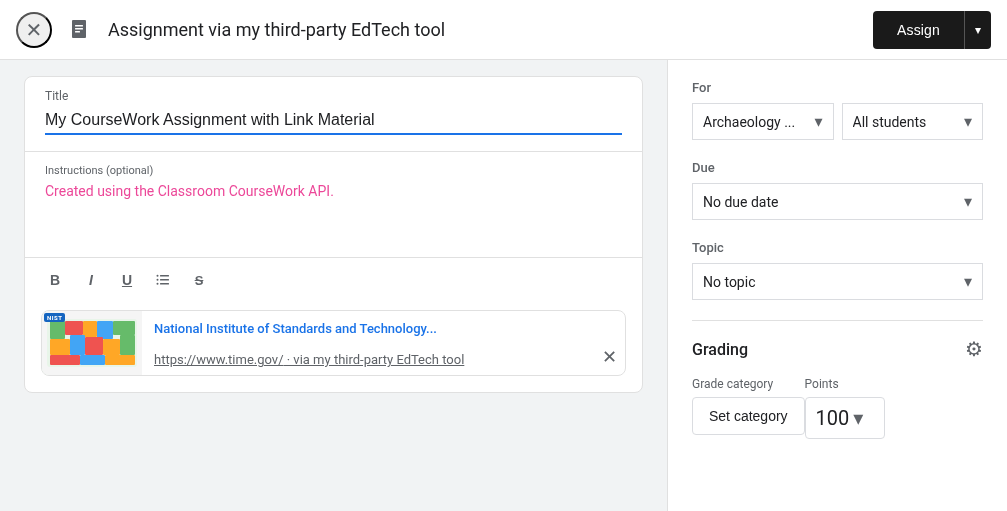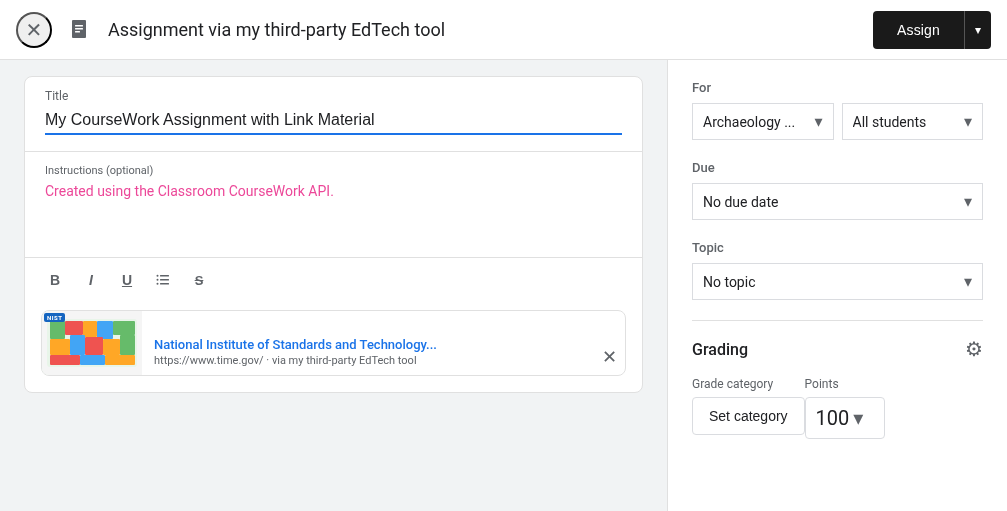--- a/index.html
+++ b/index.html
@@ -181,23 +181,24 @@
     }
     .attachment-title {
       font-size: 13px;
       color: #1a73e8;
       font-weight: 500;
       white-space: nowrap;
       overflow: hidden;
       text-overflow: ellipsis;
     }
     .attachment-url {
-      font-size: 11px;
-      color: #5f6368;
-      margin-top: 2px;
+      font-size: 13px;
+      color: #5f6368;
+      margin-top: 16px;
+      text-decoration: underline;
     }
     .attachment-close {
       padding: 8px;
       cursor: pointer;
       color: #5f6368;
       font-size: 18px;
       display: flex;
       align-items: center;
     }
 

